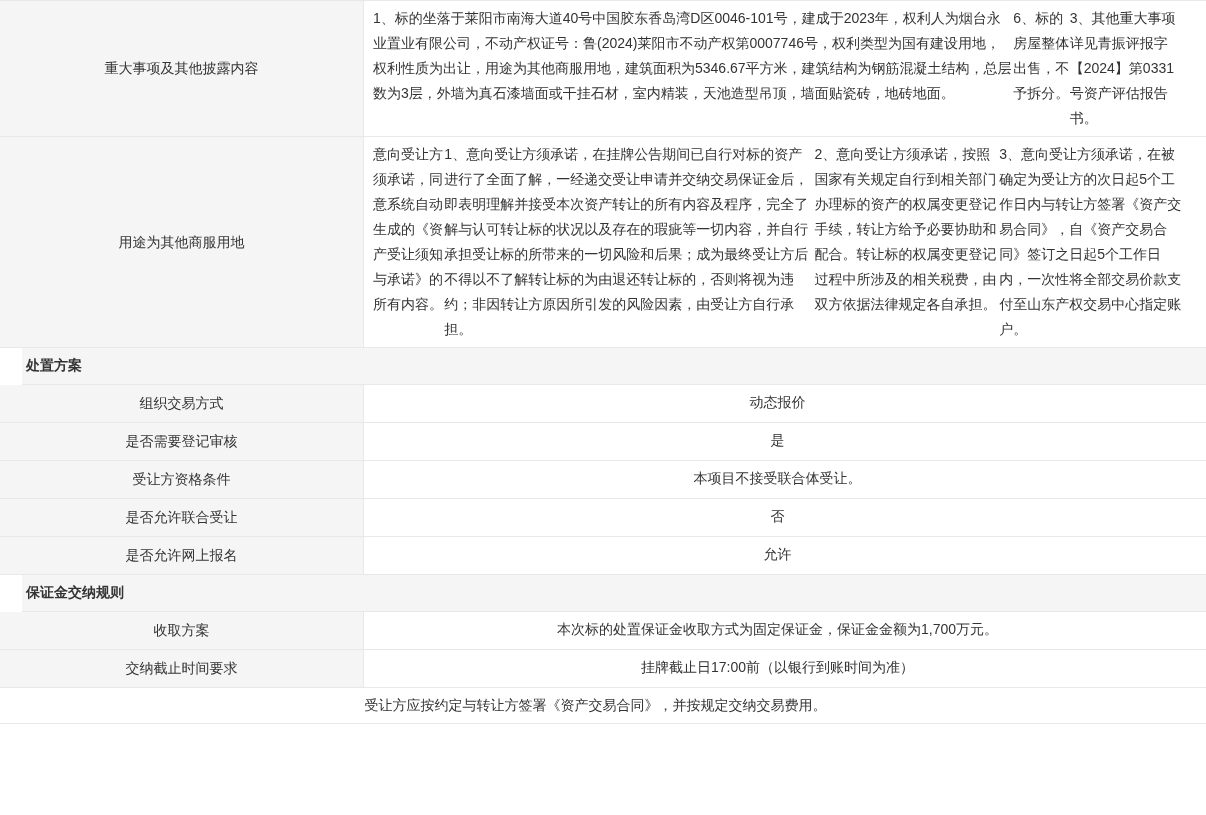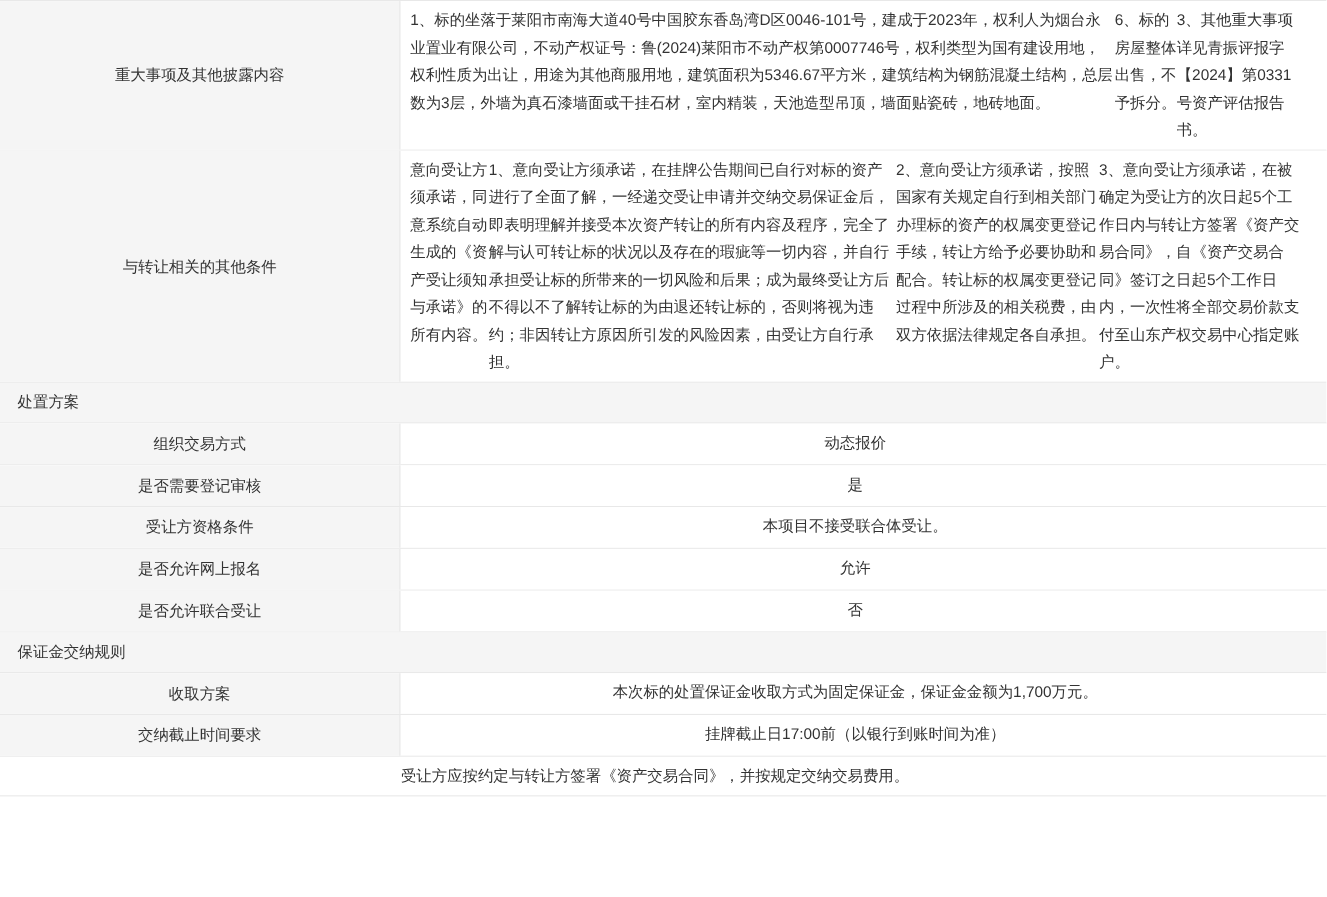--- a/index.html
+++ b/index.html
@@ -27,23 +27,24 @@
     width: 1206px;
     border-top: 1px solid var(--border);
     background: var(--cell-bg);
   }
   .section-header {
     height: 37px;
     display: flex;
     align-items: center;
     background: var(--header-bg);
     border-bottom: 1px solid var(--border);
-    padding: 0 16px;
-    font-weight: normal;
+    padding: 0 4px;
+    font-weight: bold;
     color: var(--text);
+    margin-left: 22px;
   }
   .row {
     display: flex;
     min-height: 36px;
     border-bottom: 1px solid var(--border);
     background: var(--cell-bg);
   }
   .label-cell {
     width: 364px;
     flex: 0 0 364px;
@@ -76,21 +77,21 @@
         <span>重大事项及其他披露内容</span>
       </div>
       <div class="content-cell">
         <p>1、标的坐落于莱阳市南海大道40号中国胶东香岛湾D区0046-101号，建成于2023年，权利人为烟台永业置业有限公司，不动产权证号：鲁(2024)莱阳市不动产权第0007746号，权利类型为国有建设用地，权利性质为出让，用途为其他商服用地，建筑面积为5346.67平方米，建筑结构为钢筋混凝土结构，总层数为3层，外墙为真石漆墙面或干挂石材，室内精装，天池造型吊顶，墙面贴瓷砖，地砖地面。</p>
         <p>6、标的房屋整体出售，不予拆分。</p>
         <p>3、其他重大事项详见青振评报字【2024】第0331号资产评估报告书。</p>
       </div>
     </div>
     <div class="row">
       <div class="label-cell">
-        <span>与转让相关的其他条件</span>
+        <span>用途为其他商服用地</span>
       </div>
       <div class="content-cell">
         <p>意向受让方须承诺，同意系统自动生成的《资产受让须知与承诺》的所有内容。</p>
         <p>1、意向受让方须承诺，在挂牌公告期间已自行对标的资产进行了全面了解，一经递交受让申请并交纳交易保证金后，即表明理解并接受本次资产转让的所有内容及程序，完全了解与认可转让标的状况以及存在的瑕疵等一切内容，并自行承担受让标的所带来的一切风险和后果；成为最终受让方后不得以不了解转让标的为由退还转让标的，否则将视为违约；非因转让方原因所引发的风险因素，由受让方自行承担。</p>
         <p>2、意向受让方须承诺，按照国家有关规定自行到相关部门办理标的资产的权属变更登记手续，转让方给予必要协助和配合。转让标的权属变更登记过程中所涉及的相关税费，由双方依据法律规定各自承担。</p>
         <p>3、意向受让方须承诺，在被确定为受让方的次日起5个工作日内与转让方签署《资产交易合同》，自《资产交易合同》签订之日起5个工作日内，一次性将全部交易价款支付至山东产权交易中心指定账户。</p>
       </div>
     </div>
     <div class="section-header">
       <span>处置方案</span>
@@ -114,32 +115,32 @@
     <div class="row">
       <div class="label-cell">
         <span>受让方资格条件</span>
       </div>
       <div class="content-cell">
         <p>本项目不接受联合体受让。</p>
       </div>
     </div>
     <div class="row">
       <div class="label-cell">
+        <span>是否允许联合受让</span>
+      </div>
+      <div class="content-cell">
+        <p>否</p>
+      </div>
+    </div>
+    <div class="row">
+      <div class="label-cell">
         <span>是否允许网上报名</span>
       </div>
       <div class="content-cell">
         <p>允许</p>
-      </div>
-    </div>
-    <div class="row">
-      <div class="label-cell">
-        <span>是否允许联合受让</span>
-      </div>
-      <div class="content-cell">
-        <p>否</p>
       </div>
     </div>
     <div class="section-header">
       <span>保证金交纳规则</span>
     </div>
     <div class="row">
       <div class="label-cell">
         <span>收取方案</span>
       </div>
       <div class="content-cell">

